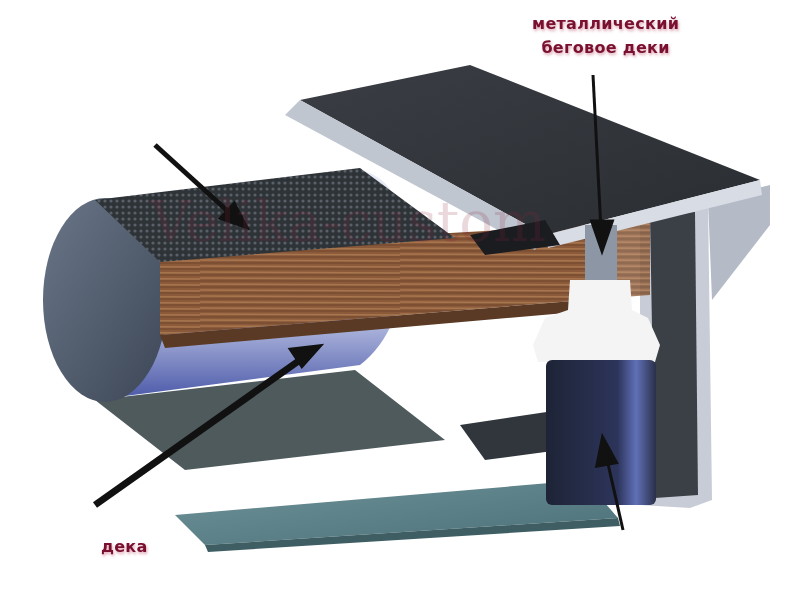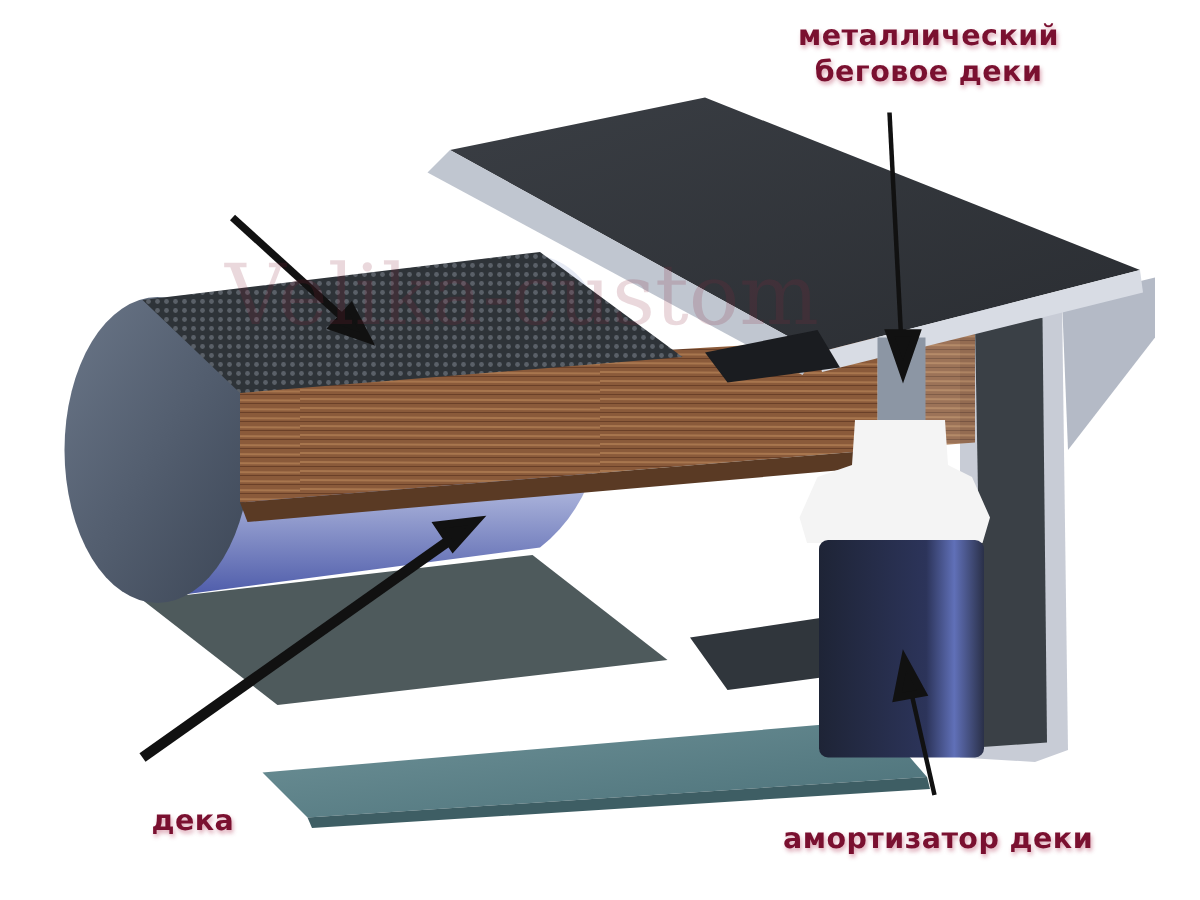--- a/index.html
+++ b/index.html
@@ -1,21 +1,21 @@
 <!DOCTYPE html>
 <html><head>
 <meta charset="utf-8">
 <style>
   html,body{margin:0;padding:0;background:#ffffff;}
   body{width:800px;height:600px;position:relative;overflow:hidden;font-family:"DejaVu Sans","Liberation Sans",sans-serif;}
   #scene{position:absolute;left:0;top:0;width:800px;height:600px;}
-  .label{position:absolute;color:#7a1030;font-weight:bold;font-size:19px;line-height:24px;
+  .label{position:absolute;color:#7a1030;font-weight:bold;font-size:16px;line-height:24px;
     text-shadow:1px 2px 3px rgba(180,60,90,0.45);letter-spacing:0.3px;white-space:nowrap;}
   .watermark{position:absolute;font-family:"DejaVu Serif",serif;font-size:56px;color:rgba(140,40,60,0.18);
-    white-space:nowrap;pointer-events:none;}
+    white-space:nowrap;pointer-events:none;margin-top:24px;}
 </style>
 </head>
 <body>
 
 <div id="scene">
   <svg width="800" height="600" viewBox="0 0 800 600">
     <defs>
       <linearGradient id="rollerBody" x1="0" y1="0" x2="0" y2="1">
         <stop offset="0" stop-color="#e8ecf5"></stop>
         <stop offset="0.6" stop-color="#c4cbe8"></stop>
@@ -95,14 +95,13 @@
   <div class="watermark" style="left:150px;top:165px;">Velika-custom</div>
 
 
   <div class="label" style="left:532px;top:12px;text-align:center;">
     <div>металлический</div>
     <div>беговое деки</div>
   </div>
 
   <div class="label" style="left:65px;top:535px;margin-left:36px;">дека</div>
 
-  <div class="label" style="left:522px;top:547px;">амортизатор деки</div>
 </div>
 
 </body></html>

